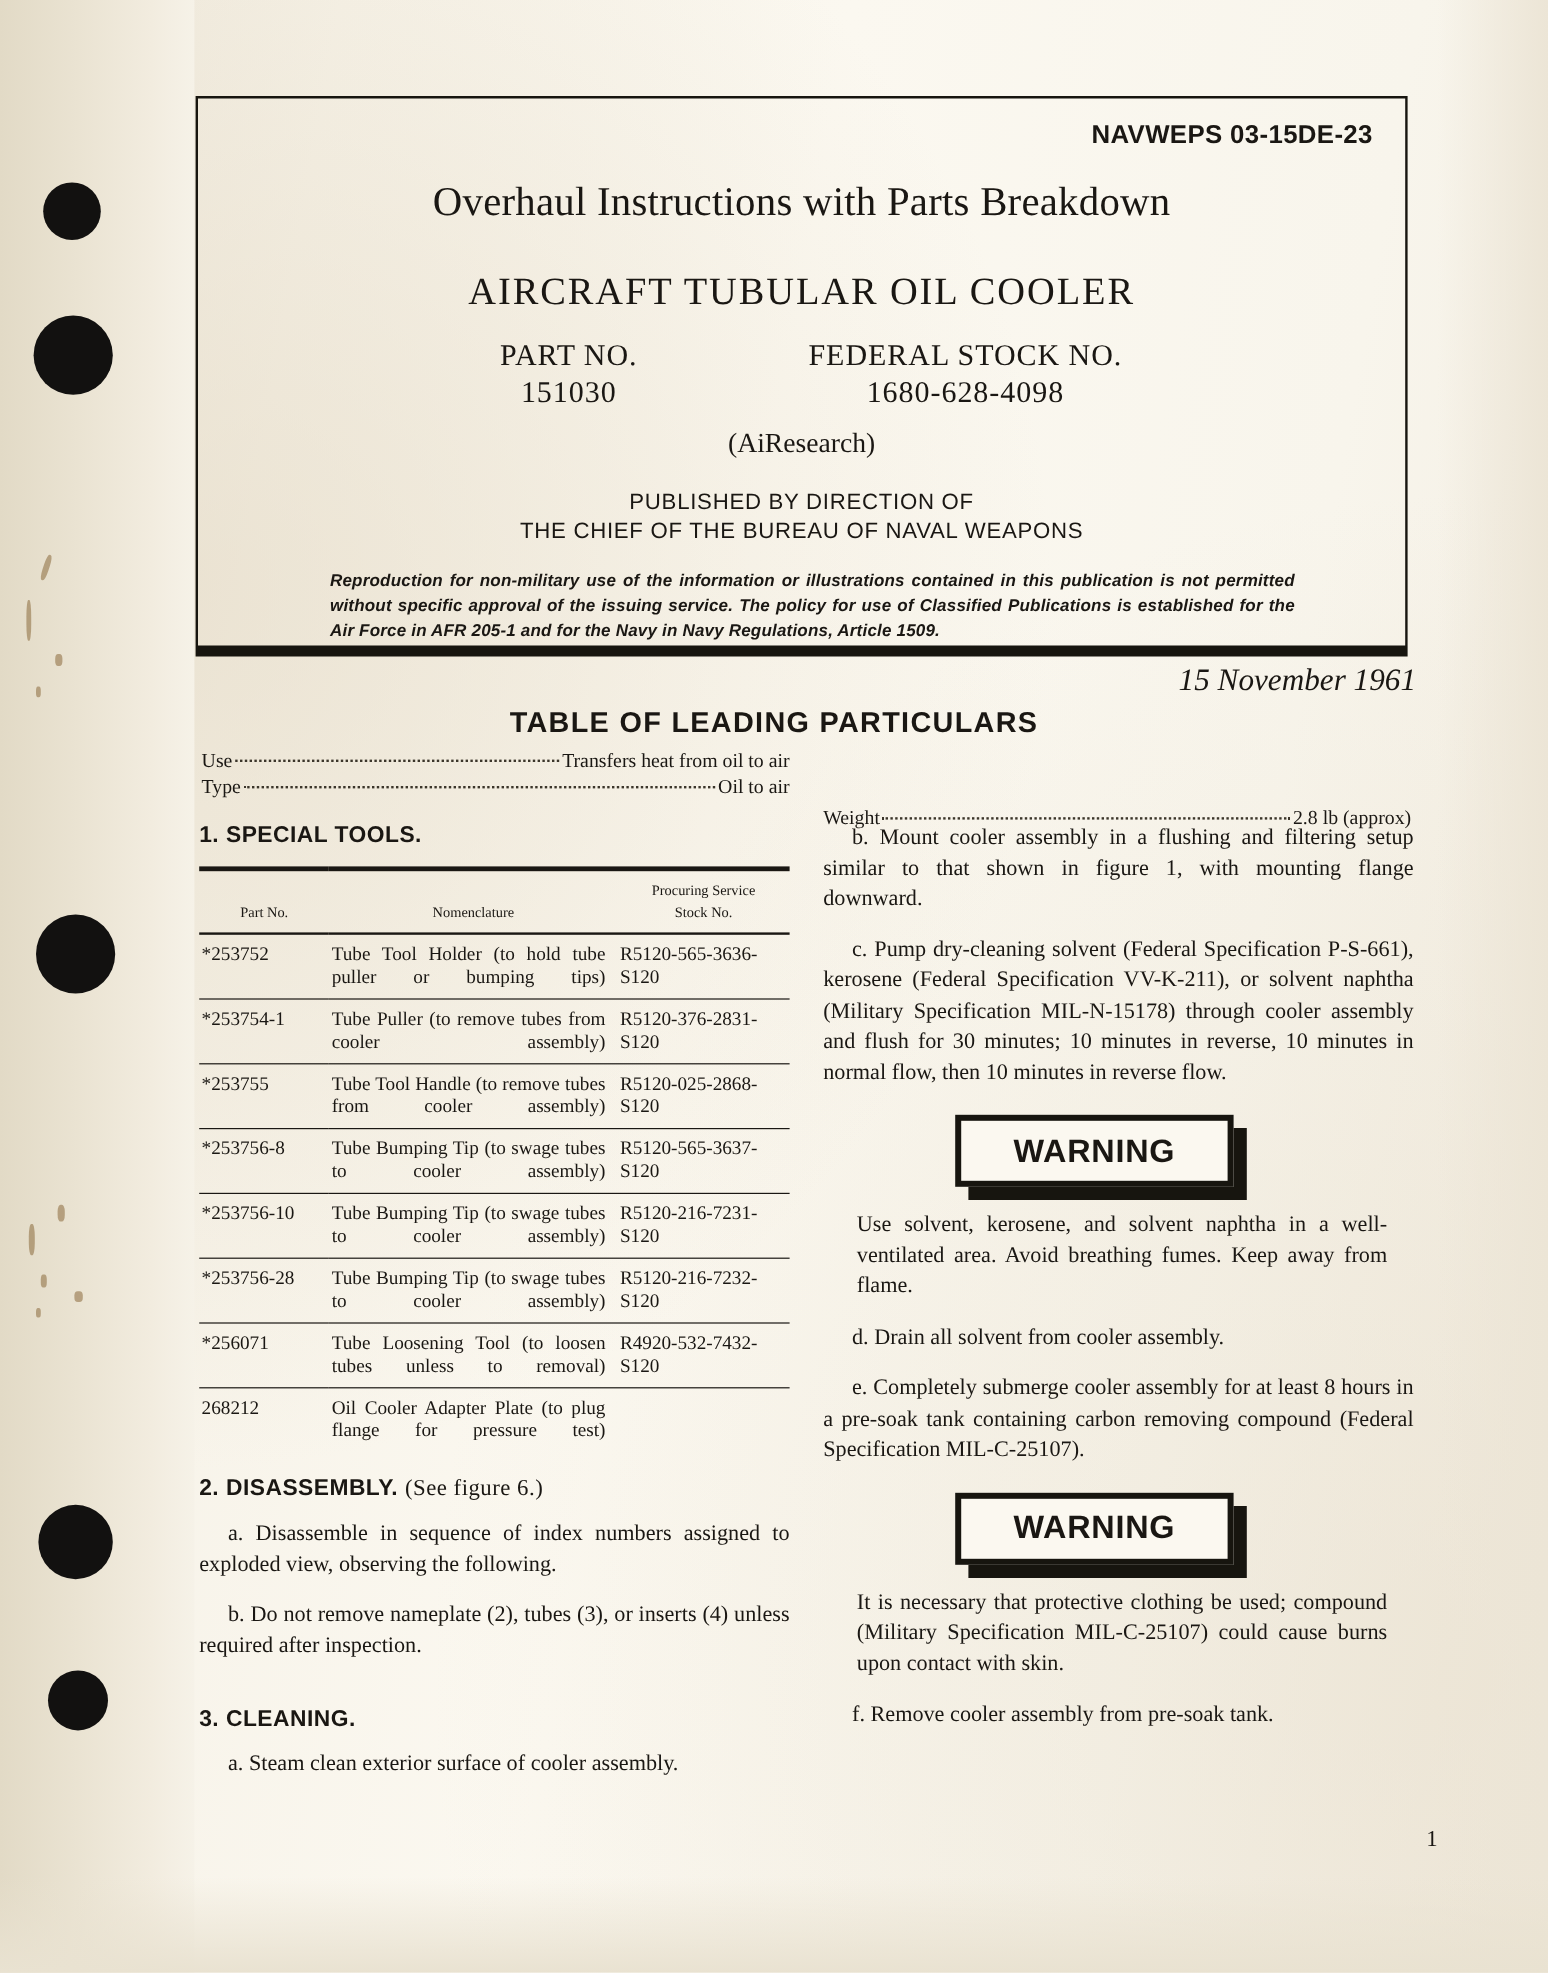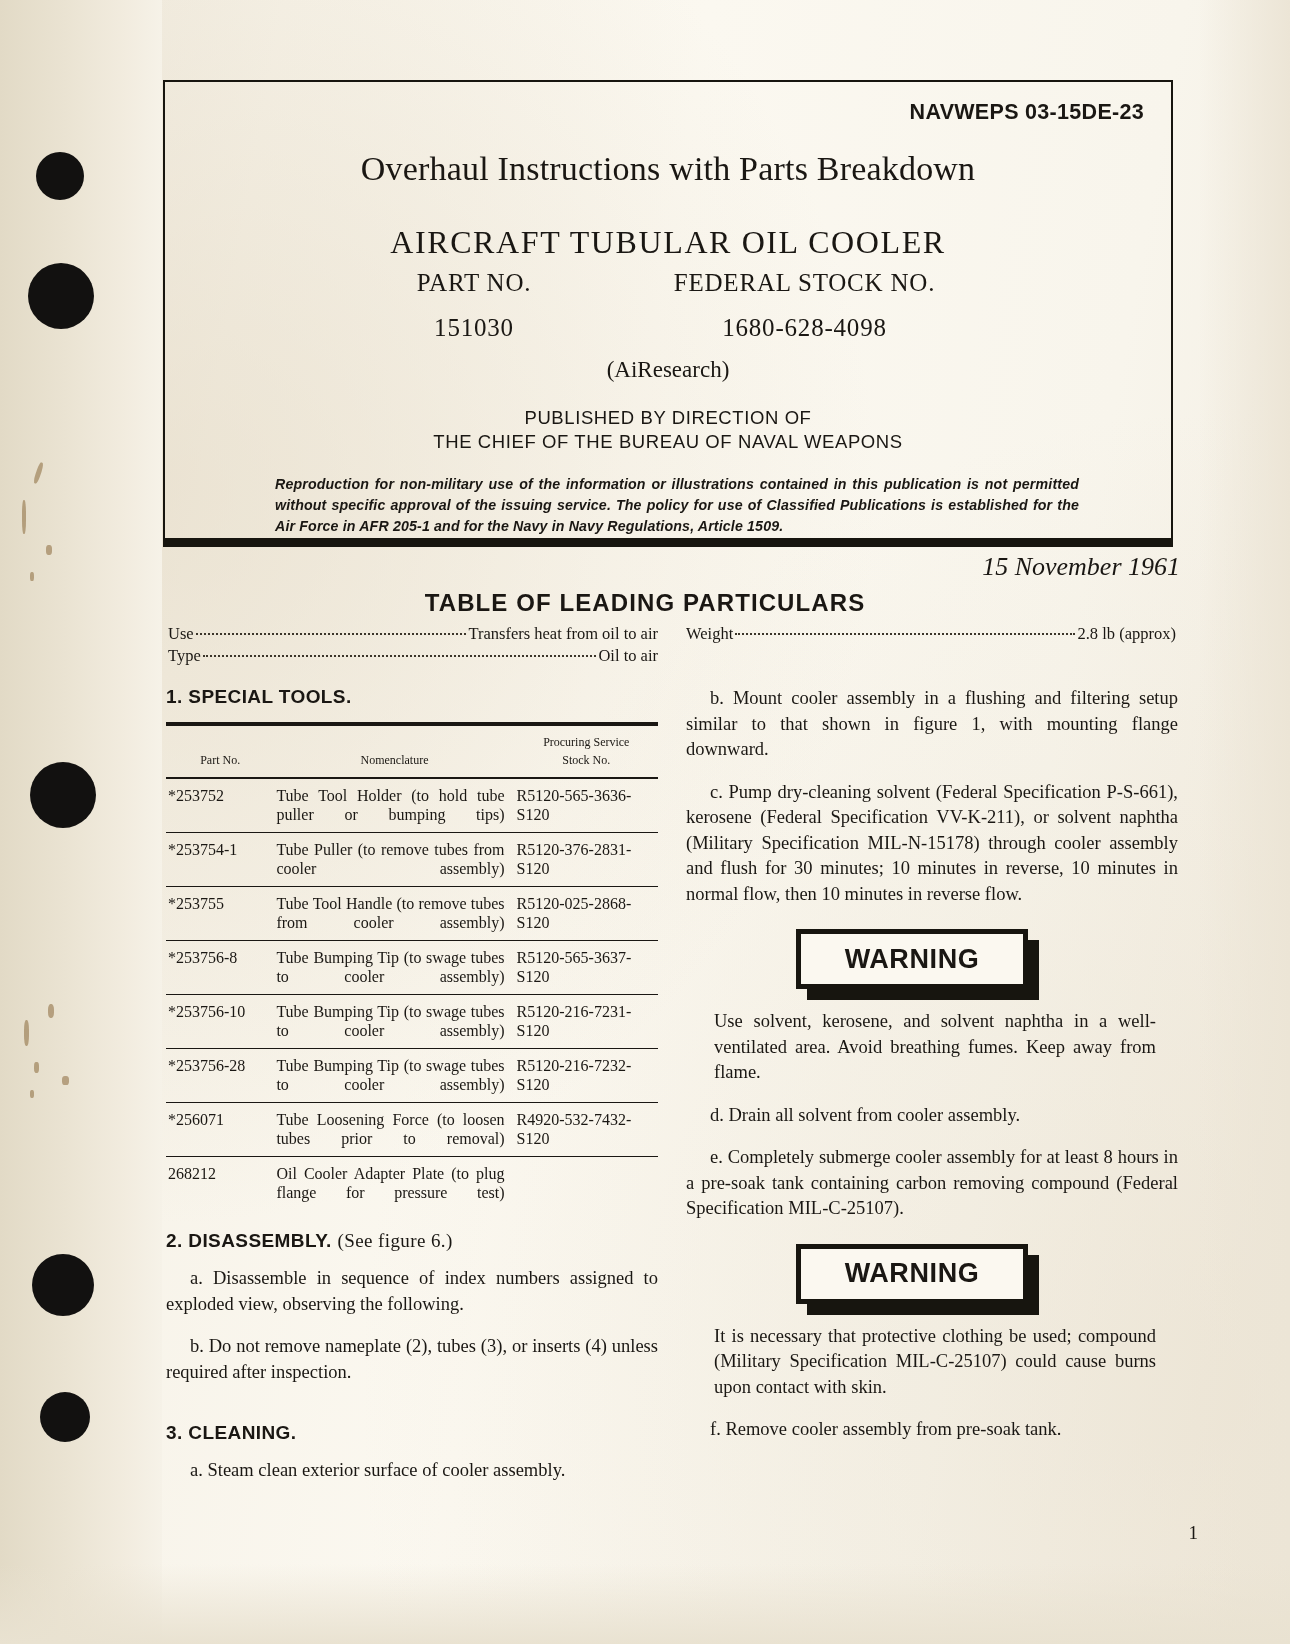--- a/index.html
+++ b/index.html
@@ -64,21 +64,21 @@
   }
   #main-title{
     position:absolute;left:0;right:0;top:68px;text-align:center;
     font-size:34px;letter-spacing:.2px;
   }
   #product-title{
     position:absolute;left:0;right:0;top:142px;text-align:center;
     font-size:32px;font-weight:normal;letter-spacing:1.6px;
   }
   .pn-row{position:absolute;left:0;right:0;text-align:center;}
-  #pn-labels{top:187px;}
+  #pn-labels{top:201px;}
   #pn-values{top:232px;}
   .pn-left{display:inline-block;width:215px;font-size:25px;letter-spacing:.8px;text-align:center;}
   .pn-right{display:inline-block;width:330px;font-size:25px;letter-spacing:.8px;text-align:center;margin-left:58px;}
   #maker{
     position:absolute;left:0;right:0;top:275px;text-align:center;font-size:23px;
   }
   #publisher{
     position:absolute;left:0;right:0;top:324px;text-align:center;
     font-family:"Liberation Sans", sans-serif;
     font-size:18.5px;line-height:24px;letter-spacing:.6px;
@@ -98,21 +98,21 @@
   }
 
   
   #particulars-title{
     position:absolute;left:0;right:0;top:589px;text-align:center;
     font-family:"Liberation Sans", sans-serif;
     font-weight:bold;font-size:24px;letter-spacing:1.1px;
   }
   .part-col{position:absolute;top:623px;font-size:16.5px;line-height:22px;}
   #part-left{left:168px;width:490px;}
-  #part-right{left:686px;width:490px;}
+  #part-right{left:686px;width:490px;margin-top:48px;}
   .leader-row{display:flex;align-items:baseline;white-space:nowrap;}
   .leader-row .lbl{flex:0 0 auto;}
   .leader-row .dots{
     flex:1 1 auto;margin:0 2px;
     border-bottom:2px dotted #3b352a;
     transform:translateY(-4px);
     min-width:12px;
   }
   .leader-row .val{flex:0 0 auto;}
 
@@ -341,21 +341,21 @@
         <tr>
           <td class="c1">*253756-28</td>
           <td class="c2">Tube Bumping Tip (to swage tubes to cooler assembly)</td>
           <td class="c3">
             <div>R5120-216-7232-</div>
             <div>S120</div>
           </td>
         </tr>
         <tr>
           <td class="c1">*256071</td>
-          <td class="c2">Tube Loosening Force (to loosen tubes prior to removal)</td>
+          <td class="c2">Tube Loosening Tool (to loosen tubes unless to removal)</td>
           <td class="c3">
             <div>R4920-532-7432-</div>
             <div>S120</div>
           </td>
         </tr>
         <tr>
           <td class="c1">268212</td>
           <td class="c2">Oil Cooler Adapter Plate (to plug flange for pressure test)</td>
           <td class="c3">
             <div></div>

